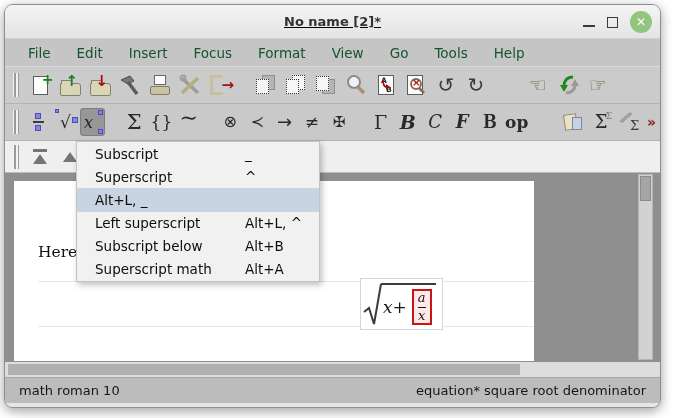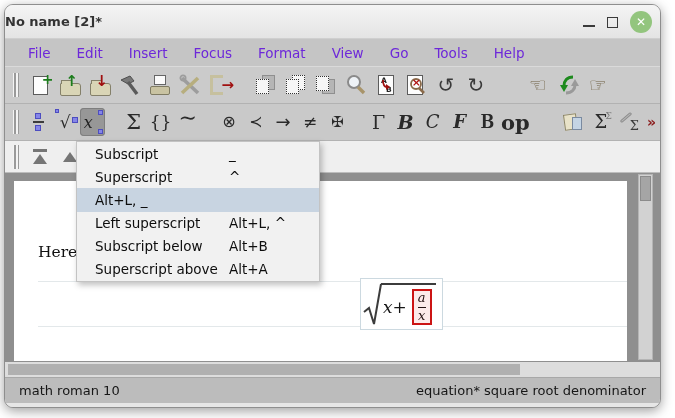--- a/index.html
+++ b/index.html
@@ -8,31 +8,31 @@
 
   .window {
     position:absolute; left:4px; top:4px; width:657px; height:404px;
     border:1px solid #8e8e8e; border-radius:9px; overflow:hidden;
     box-shadow:0 3px 12px rgba(0,0,0,.38), 0 0 0 1px rgba(255,255,255,.35) inset;
     background:#e6e6e6; display:flex; flex-direction:column;
   }
 
   
   .titlebar { height:34px; background:linear-gradient(#f4f4f4,#e4e4e4); position:relative;
-    display:flex; align-items:center; border-bottom:1px solid #cfcfcf; flex:0 0 auto; }
+    display:flex; align-items:center; justify-content:center; border-bottom:1px solid #cfcfcf; flex:0 0 auto;text-decoration:underline; }
   .title { font-size:13px; font-weight:bold; color:#333; }
   .win-controls { position:absolute; right:8px; top:0; height:34px; display:flex; align-items:center; gap:12px; }
   .btn-min { width:12px; height:2px; background:#3a3a3a; margin-top:8px; }
   .btn-max { width:11px; height:11px; border:1.5px solid #3a3a3a; background:transparent; }
   .btn-close { width:22px; height:22px; border-radius:50%; background:#93c57e; color:#fff;
     display:flex; align-items:center; justify-content:center; font-size:12px; font-weight:bold; }
 
   
   .menubar { height:27px; background:#c5c5c5; display:flex; align-items:center; padding:0 12px; gap:4px; flex:0 0 auto; }
-  .menu-item { font-size:13.5px; color:#6d28d9; padding:3px 11px; }
+  .menu-item { font-size:13.5px; color:#14532d; padding:3px 11px; }
 
   
   .toolbar { display:flex; align-items:center; padding:0 4px; flex:0 0 auto; }
   .tb1 { height:38px; background:#cbcbcb; border-top:1px solid #dadada; border-bottom:1px solid #b2b2b2; }
   .tb2 { height:37px; background:#c9c9c9; border-bottom:1px solid #b2b2b2; }
   .tb3 { height:32px; background:#efefef; border-bottom:1px solid #bdbdbd; }
   .grip { width:6px; height:24px; margin:0 6px 0 4px;
     border-left:1px solid #f4f4f4; border-right:1px solid #9a9a9a;
     box-shadow:inset 2px 0 0 #9a9a9a, inset -2px 0 0 #f4f4f4; }
   .tbtn { width:28px; height:28px; display:flex; align-items:center; justify-content:center; position:relative; margin:0 1px; }
@@ -76,21 +76,21 @@
   .wrench-line { position:absolute; width:14px; height:3px; background:#b9b9b9; border:1px solid #8e8e8e; transform:rotate(-40deg); left:3px; top:7px; border-radius:2px; }
 
   
   .tri-up { width:0; height:0; border-left:7px solid transparent; border-right:7px solid transparent; border-bottom:10px solid #757575; }
   .tri-down { width:0; height:0; border-left:7px solid transparent; border-right:7px solid transparent; border-top:10px solid #757575; }
   .topbar { width:14px; height:3px; background:#757575; margin-bottom:2px; }
   .ic-col { display:flex; flex-direction:column; align-items:center; }
 
   
   .canvas { position:relative; height:204px; background:#8f8f8f; flex:0 0 auto; }
-  .doc-page { position:absolute; left:9px; top:8px; width:613px; height:180px; background:#ffffff; }
+  .doc-page { position:absolute; left:9px; top:8px; width:520px; height:180px; background:#ffffff; }
   .para { position:absolute; left:24px; top:62px; font-family:"DejaVu Serif", serif; font-size:15.5px; color:#111; }
   .eqband { position:absolute; left:24px; right:0; top:100px; height:46px; border-top:1px solid #e3e8ea; border-bottom:1px solid #e3e8ea;
     display:flex; align-items:center; }
   .focusbox { margin-left:322px; border:1px solid #ccd9e0; background:#fff; padding:2px 6px 2px 2px; display:flex; align-items:center; }
   .sqrt-wrap { display:flex; align-items:flex-start; }
   .radical-svg { display:block; }
   .radicand { display:flex; align-items:center; border-top:2px solid #3c3c3c; padding:4px 4px 2px 2px; margin-left:-2px; margin-top:2px;
     font-family:"DejaVu Serif", serif; font-size:17px; color:#151515; }
   .rad-x { font-style:italic; margin-right:2px; }
   .fracbox { display:inline-flex; flex-direction:column; align-items:center; border:2px solid #cc1414; background:#fcebea;
@@ -104,21 +104,21 @@
   .hthumb { position:absolute; left:3px; top:2px; width:512px; height:11px; background:#b0b0b0; }
 
   
   .statusbar { height:26px; background:#bcbcbc; border-top:1px solid #a8a8a8; display:flex; align-items:center;
     justify-content:space-between; padding:0 14px 0 14px; flex:0 0 auto; font-size:13px; color:#161616; }
   .bottom-strip { flex:1 1 auto; background:#e6e6e6; }
 
   
   .dropdown { position:absolute; left:71px; top:136px; width:244px; height:141px; background:#f1f1f1;
     border:1px solid #c3c3c3; box-shadow:2px 3px 6px rgba(0,0,0,.25); z-index:50; display:flex; flex-direction:column; }
-  .drow { flex:1 1 0; display:flex; align-items:center; padding:0 18px 0 18px; font-size:13.5px; color:#0d0d0d; }
+  .drow { flex:1 1 0; display:flex; align-items:center; padding:0 2px 0 18px; font-size:13.5px; color:#0d0d0d; }
   .drow.hl { background:#c8d4e1; }
   .dlabel { flex:1 1 auto; }
   .dshort { width:72px; text-align:left; }
 </style>
 </head>
 <body>
 
 <div class="screen">
   <div class="window">
 
@@ -312,21 +312,21 @@
       <div class="tbtn">
           <span class="glyph serif ital" style="font-size:18px;">C</span>
         </div>
       <div class="tbtn">
           <span class="glyph serif ital bold" style="font-size:18px;">F</span>
         </div>
       <div class="tbtn">
           <span class="glyph serif" style="font-size:18px;text-shadow:1px 0 #2a2a2a;">B</span>
         </div>
       <div class="tbtn">
-          <span class="glyph serif bold" style="font-size:21px;">op</span>
+          <span class="glyph serif bold" style="font-size:17px;">op</span>
         </div>
       <div class="tgap"></div>
         <div class="tgap"></div>
       <div class="tbtn">
         <div style="position:relative;width:26px;height:26px;">
           <div class="pal-a"></div>
             <div class="pal-b"></div>
         </div>
       </div>
       <div class="tbtn">
@@ -409,19 +409,19 @@
       </div>
       <div class="drow">
         <span class="dlabel">Left superscript</span>
         <span class="dshort">Alt+L, ^</span>
       </div>
       <div class="drow">
         <span class="dlabel">Subscript below</span>
         <span class="dshort">Alt+B</span>
       </div>
       <div class="drow">
-        <span class="dlabel">Superscript above</span>
+        <span class="dlabel">Superscript math</span>
         <span class="dshort">Alt+A</span>
       </div>
     </div>
 
   </div>
 </div>
 
 </body></html>

